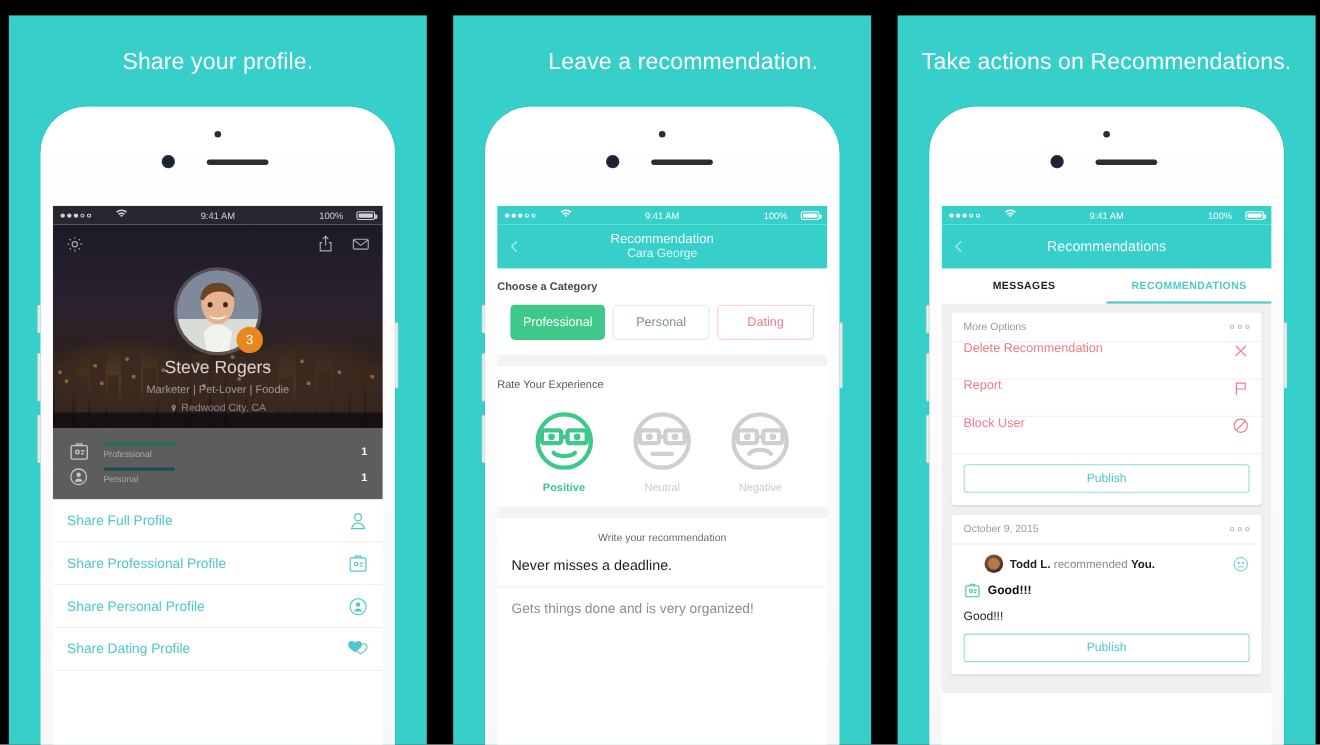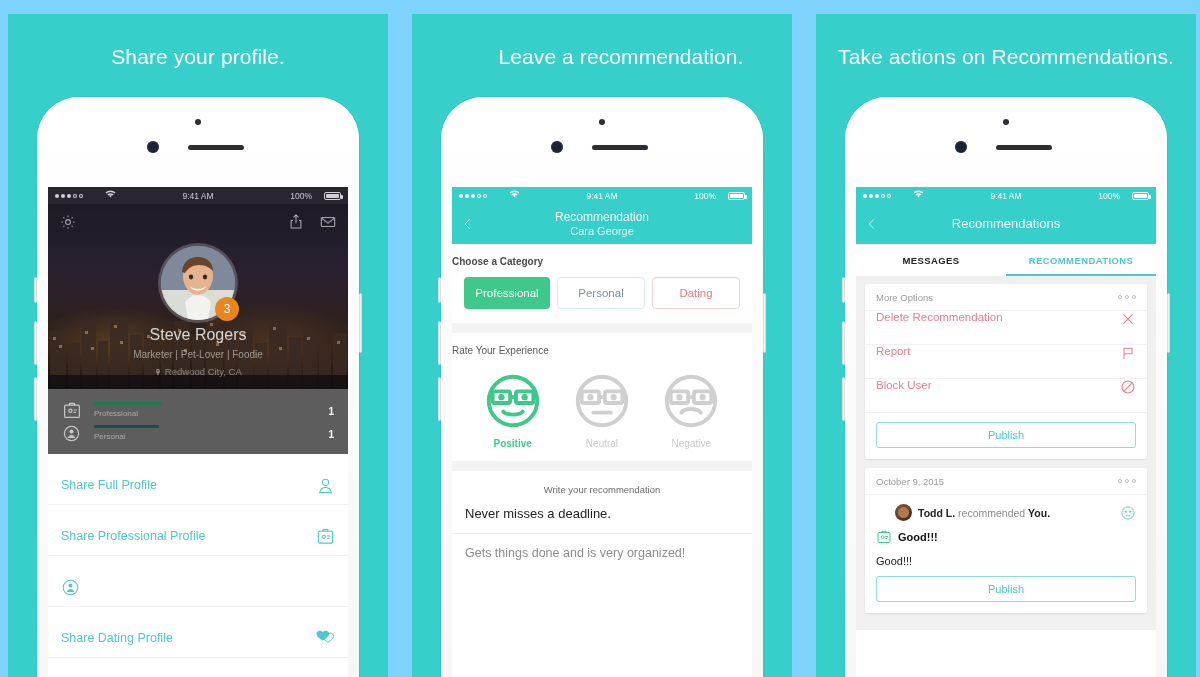--- a/index.html
+++ b/index.html
@@ -1,18 +1,18 @@
 <!DOCTYPE html>
 <html><head>
 <meta charset="utf-8">
 <style>
   * { box-sizing: border-box; margin:0; padding:0; }
   html,body { width:1200px; height:677px; overflow:hidden; background:#ffffff;
     font-family:"Liberation Sans", sans-serif; }
-  .stage { position:relative; width:1200px; height:677px; background:#7dd3fc; display:flex; }
+  .stage { position:relative; width:1200px; height:677px; background:#000000; display:flex; }
 
   .panel { position:relative; width:380px; height:663px; margin-top:14px; margin-left:8px;
            background:#36cfc9; overflow:hidden; flex:0 0 auto; }
   .panel.p2 { margin-left:24px;padding-left:38px; }
   .panel.p3 { margin-left:24px; }
 
   .headline { width:100%; text-align:center; color:#ffffff; font-size:21px;
               font-weight:400; letter-spacing:0.1px; padding-top:31px; }
 
   
@@ -85,21 +85,21 @@
   .stat-row { display:flex; align-items:center; padding:3px 14px 0; }
   .stat-ic { width:22px; height:20px; flex:0 0 22px; color:rgba(255,255,255,.65); }
   .bar-wrap { flex:1; margin:0 10px; position:relative; }
   .bar-bg { height:3px; border-radius:2px; background:rgba(255,255,255,.28); }
   .bar-fill { position:absolute; left:0; top:0; height:3px; border-radius:2px; }
   .bar-label { text-align:center; font-size:8px; color:rgba(255,255,255,.45); margin-top:3px; }
   .stat-val { color:#ffffff; font-size:10px; font-weight:bold; width:12px; text-align:right; }
 
   .share-list { background:#fff; }
   .share-item { display:flex; align-items:center; height:39px; padding:0 13px;
-                border-bottom:1px solid #f0f0f0;margin-top:12px; }
+                border-bottom:1px solid #f0f0f0; }
   .share-item span.lbl { color:#4ec8cc; font-size:12.5px; flex:1; }
   .share-ic { width:19px; height:19px; color:#4ec8cc; }
 
   
   .navbar { background:#36cfc9; color:#fff; position:relative; height:40px;
             display:flex; flex-direction:column; align-items:center; justify-content:center; }
   .navbar .back { position:absolute; left:9px; top:50%; transform:translateY(-50%);
             width:14px; height:14px; color:rgba(255,255,255,.75); }
   .navbar .t1 { font-size:12px; line-height:14px; color:rgba(255,255,255,.95); }
   .navbar .t2 { font-size:11px; line-height:14px; color:rgba(255,255,255,.85); }
@@ -353,20 +353,21 @@
             <span class="share-ic">
               <svg viewBox="0 0 24 22" width="19" height="18" fill="none" stroke="currentColor" stroke-width="1.4">
                   <rect x="3" y="5" width="18" height="15" rx="1.5"></rect>
                   <path d="M9 5V3h6v2"></path>
                   <circle cx="10" cy="12" r="2"></circle>
                   <path d="M14 11h4M14 14h3"></path>
                 </svg>
             </span>
           </div>
           <div class="share-item">
+            <span class="lbl">Share Personal Profile</span>
             <span class="share-ic">
               <svg viewBox="0 0 24 24" width="19" height="19" fill="none" stroke="currentColor" stroke-width="1.3">
                   <circle cx="12" cy="12" r="9.2"></circle>
                   <circle cx="12" cy="9.6" r="2.6" fill="currentColor" stroke="none"></circle>
                   <path d="M7.4 17.6c.8-2.4 2.6-3.6 4.6-3.6s3.8 1.2 4.6 3.6" fill="currentColor" stroke="none"></path>
                 </svg>
             </span>
           </div>
           <div class="share-item">
             <span class="lbl">Share Dating Profile</span>

